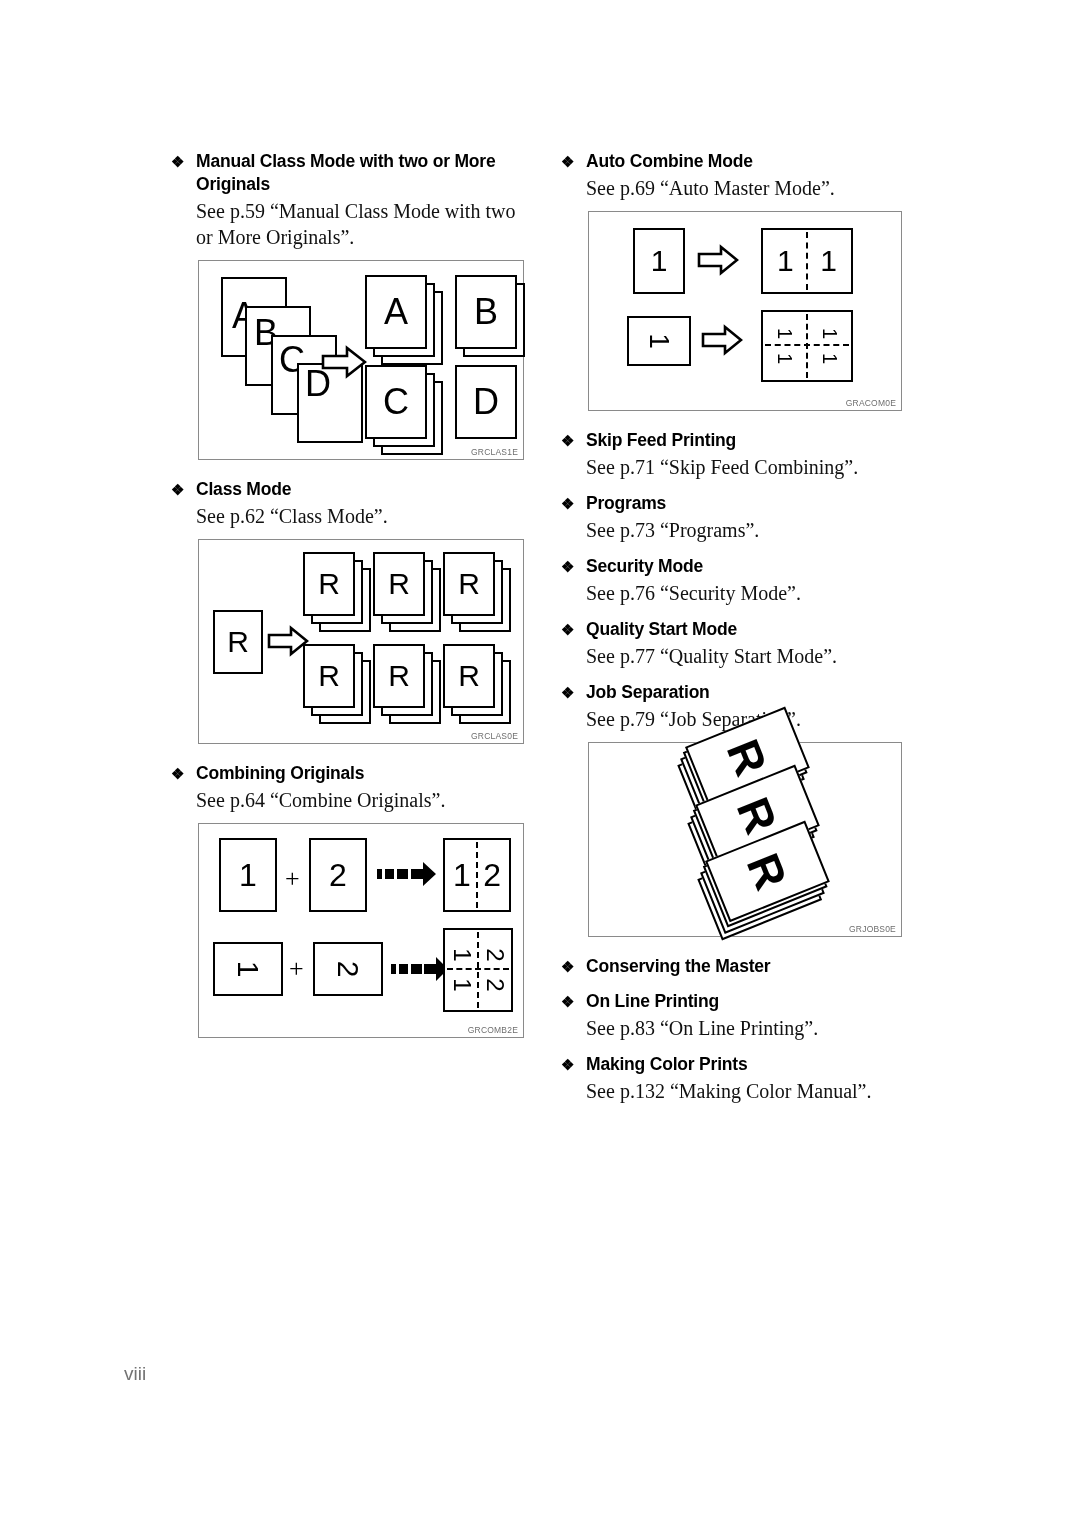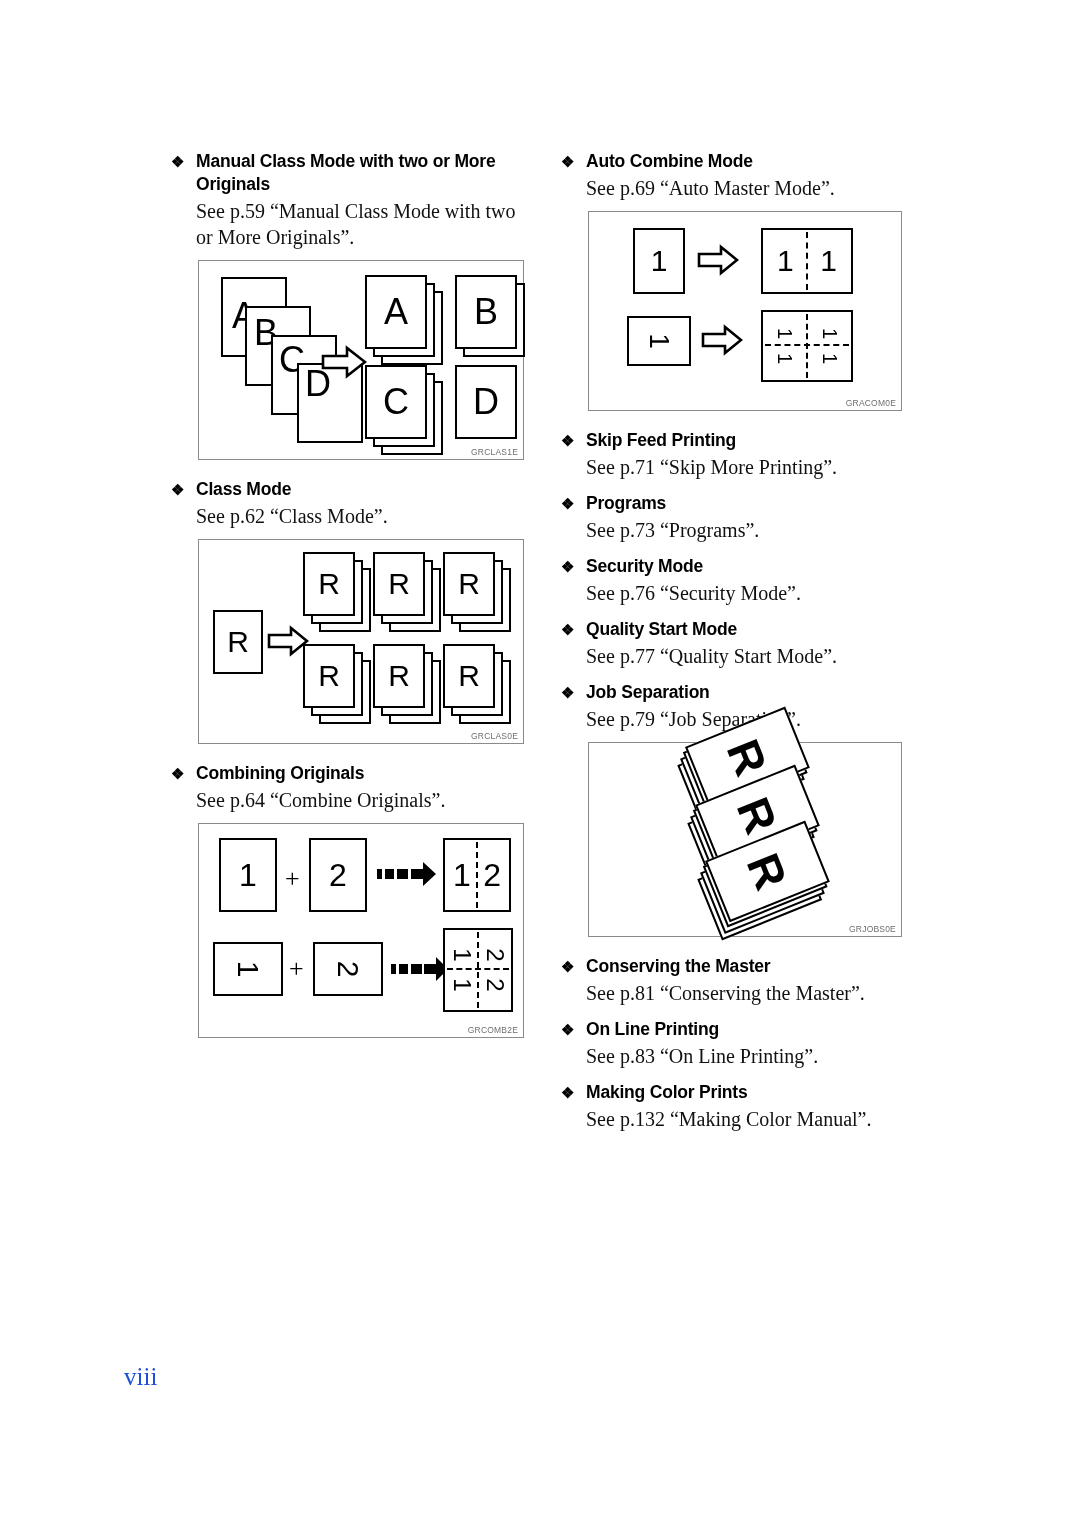--- a/index.html
+++ b/index.html
@@ -135,23 +135,23 @@
     line-height: 1;
   }
 
   .rot90  { transform: rotate(90deg); }
 
   
   .page-number {
     position: absolute;
     left: 124px;
     top: 1363px;
-    font-family: Liberation Serif, serif;
-    font-size: 25px;
-    color: #1d4ed8;
+    font-family: Liberation Sans, sans-serif;
+    font-size: 19px;
+    color: #737373;
   }
 </style>
 </head>
 <body>
 
 <div class="page">
 
   <div class="col col-left">
 
     <div class="entry">
@@ -380,21 +380,21 @@
       </div>
     </div>
 
     <div class="gap-md"></div>
 
     <div class="entry">
       <div class="heading">
         <span class="bullet">❖</span>
         <span>Skip Feed Printing</span>
       </div>
-      <div class="body-text">See p.71 “Skip More Printing”.</div>
+      <div class="body-text">See p.71 “Skip Feed Combining”.</div>
     </div>
 
     <div class="gap-sm"></div>
 
     <div class="entry">
       <div class="heading">
         <span class="bullet">❖</span>
         <span>Programs</span>
       </div>
       <div class="body-text">See p.73 “Programs”.</div>
@@ -462,21 +462,20 @@
       </div>
     </div>
 
     <div class="gap-md"></div>
 
     <div class="entry">
       <div class="heading">
         <span class="bullet">❖</span>
         <span>Conserving the Master</span>
       </div>
-      <div class="body-text">See p.81 “Conserving the Master”.</div>
     </div>
 
     <div class="gap-sm"></div>
 
     <div class="entry">
       <div class="heading">
         <span class="bullet">❖</span>
         <span>On Line Printing</span>
       </div>
       <div class="body-text">See p.83 “On Line Printing”.</div>

